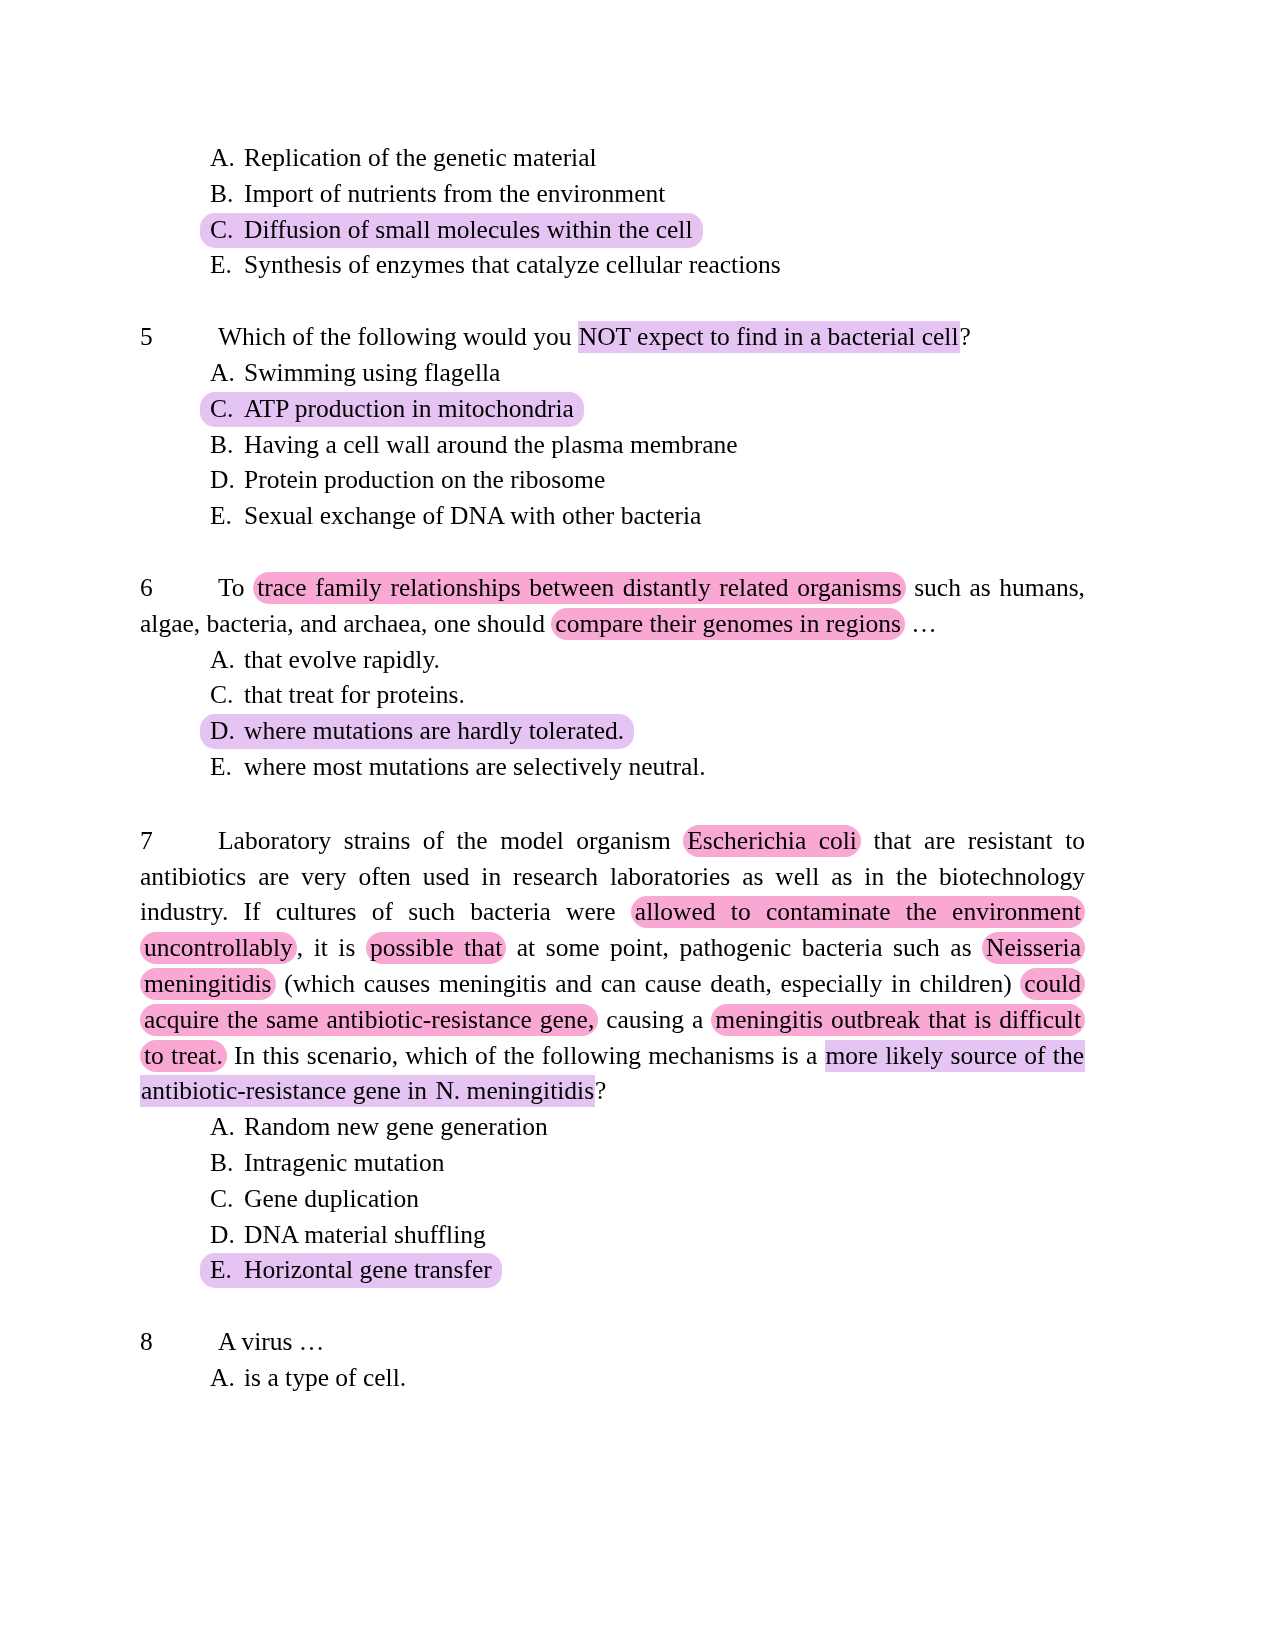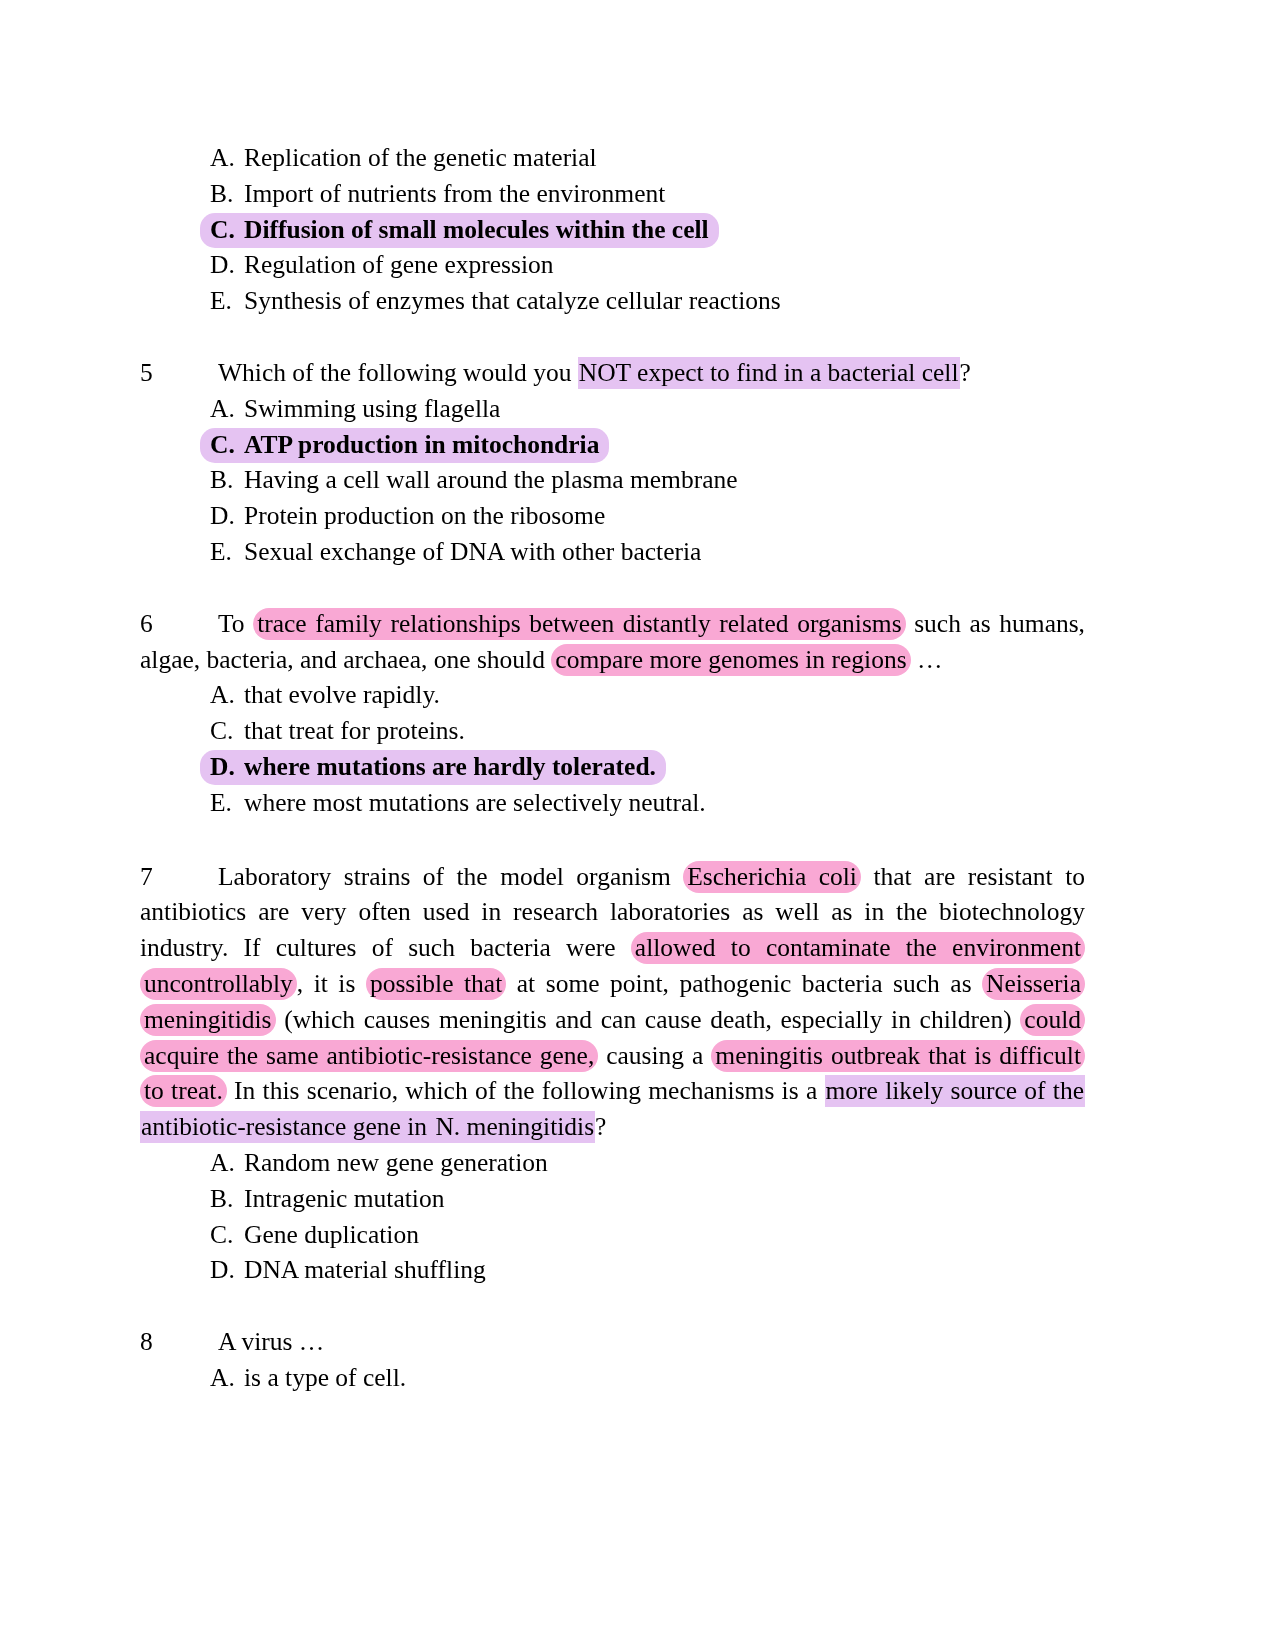--- a/index.html
+++ b/index.html
@@ -61,21 +61,20 @@
   }
   .opt-inner {
     display: inline-block;
     margin-left: 60px;
     padding: 2px 10px 3px 10px;
     line-height: 30px;
   }
   .opt-inner.marked {
     background-color: #e5c3f2;
     border-radius: 15px;
-    font-weight: bold;
   }
   .opt-letter {
     display: inline-block;
     width: 34px;
   }
 
   
   .q {
     position: relative;
     text-align: justify;
@@ -120,25 +119,20 @@
           <span class="opt-letter">B.</span><span>Import of nutrients from the environment</span>
         </span>
       </li>
       <li class="opt">
         <span class="opt-inner marked">
           <span class="opt-letter">C.</span><span>Diffusion of small molecules within the cell</span>
         </span>
       </li>
       <li class="opt">
         <span class="opt-inner">
-          <span class="opt-letter">D.</span><span>Regulation of gene expression</span>
-        </span>
-      </li>
-      <li class="opt">
-        <span class="opt-inner">
           <span class="opt-letter">E.</span><span>Synthesis of enzymes that catalyze cellular reactions</span>
         </span>
       </li>
     </ul>
 
     <div class="gap-block"></div>
 
     <div class="q">
       <span class="q-num">5</span>
       <span class="q-body"><span>Which of the following would you </span><span class="hl-sq">NOT expect to find in a bacterial cell</span><span>?</span></span>
@@ -169,21 +163,21 @@
         <span class="opt-inner">
           <span class="opt-letter">E.</span><span>Sexual exchange of DNA with other bacteria</span>
         </span>
       </li>
     </ul>
 
     <div class="gap-block"></div>
 
     <div class="q">
       <span class="q-num">6</span>
-      <span class="q-body hang"><span>To </span><span class="hl">trace family relationships between distantly related organisms</span><span> such as humans, algae, bacteria, and archaea, one should </span><span class="hl">compare more genomes in regions</span><span> …</span></span>
+      <span class="q-body hang"><span>To </span><span class="hl">trace family relationships between distantly related organisms</span><span> such as humans, algae, bacteria, and archaea, one should </span><span class="hl">compare their genomes in regions</span><span> …</span></span>
     </div>
 
     <ul class="opt-list">
       <li class="opt">
         <span class="opt-inner">
           <span class="opt-letter">A.</span><span>that evolve rapidly.</span>
         </span>
       </li>
       <li class="opt">
         <span class="opt-inner">
@@ -223,20 +217,25 @@
       <li class="opt">
         <span class="opt-inner">
           <span class="opt-letter">C.</span><span>Gene duplication</span>
         </span>
       </li>
       <li class="opt">
         <span class="opt-inner">
           <span class="opt-letter">D.</span><span>DNA material shuffling</span>
         </span>
       </li>
+      <li class="opt">
+        <span class="opt-inner marked">
+          <span class="opt-letter">E.</span><span>Horizontal gene transfer</span>
+        </span>
+      </li>
     </ul>
 
     <div class="gap-q8"></div>
 
     <div class="q">
       <span class="q-num">8</span>
       <span class="q-body">A virus …</span>
     </div>
 
     <ul class="opt-list">

